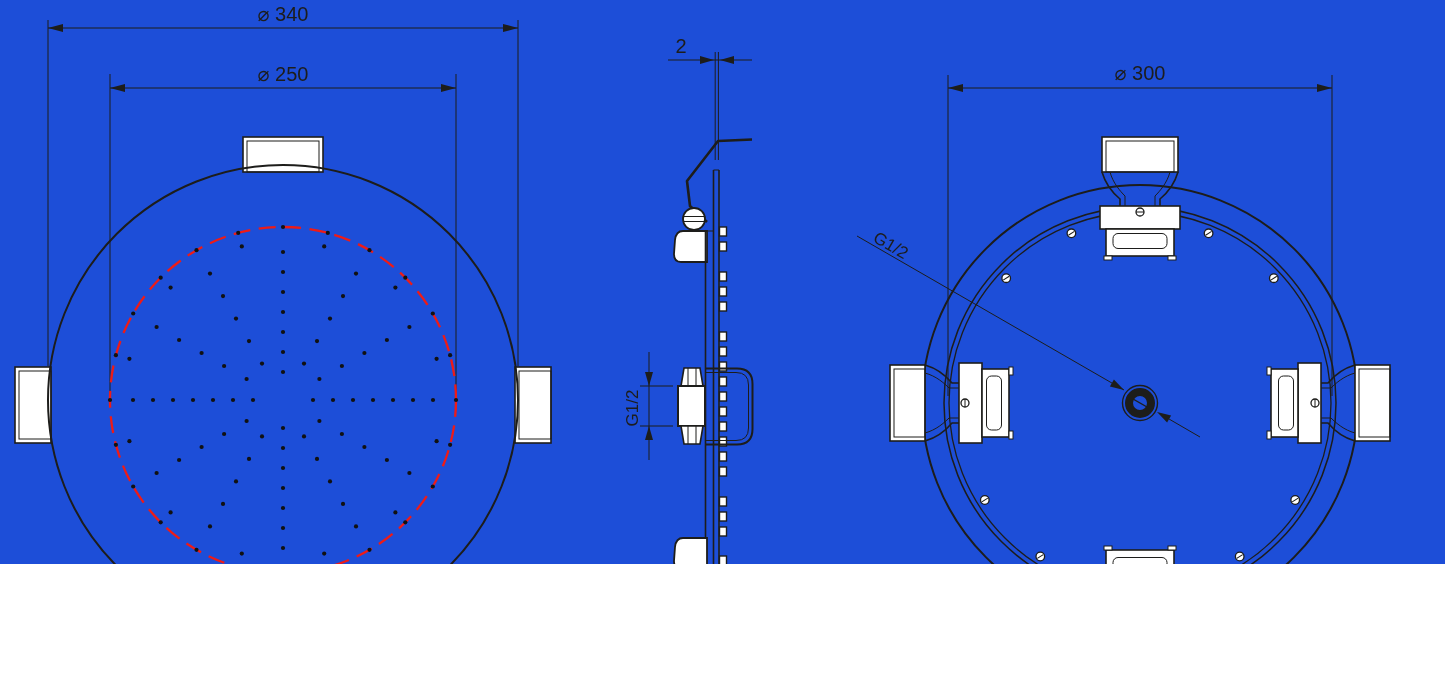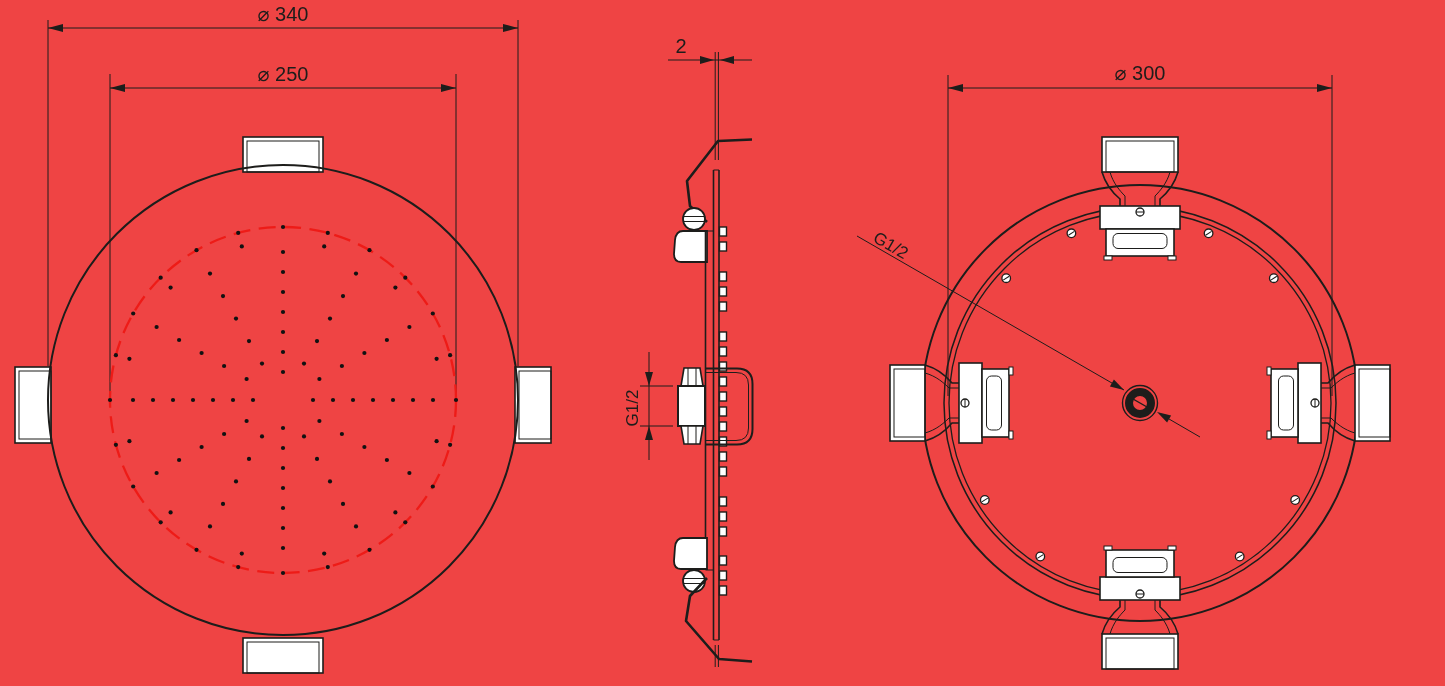--- a/index.html
+++ b/index.html
@@ -1,16 +1,16 @@
 <!DOCTYPE html>
 <html><head>
 <meta charset="utf-8">
 <style>
   html,body{margin:0;padding:0;background:#ffffff;}
-  .canvas{position:relative;width:1445px;height:686px;background:#ef4444;overflow:hidden;}
+  .canvas{position:relative;width:1445px;height:564px;background:#1d4ed8;overflow:hidden;}
   svg text{font-family:"Liberation Sans","DejaVu Sans",sans-serif;fill:#1d1d1b;}
   .dim{font-size:20px;}
   .dimsmall{font-size:17px;}
   .ln{stroke:#1d1d1b;fill:none;}
   .thin{stroke-width:1;}
   .med{stroke-width:1.6;}
   .fillwhite{fill:#ffffff;}
   .arrow{fill:#1d1d1b;stroke:none;}
 </style>
 </head>

